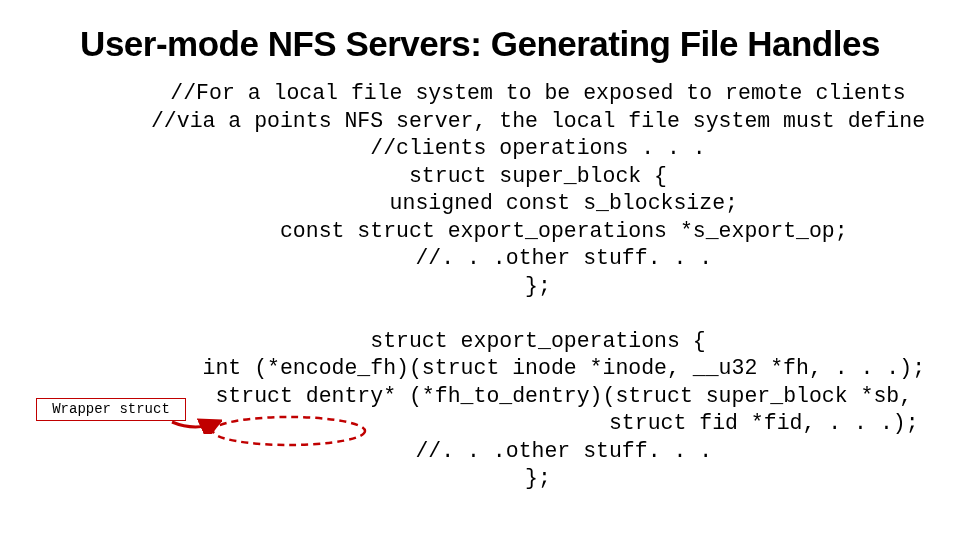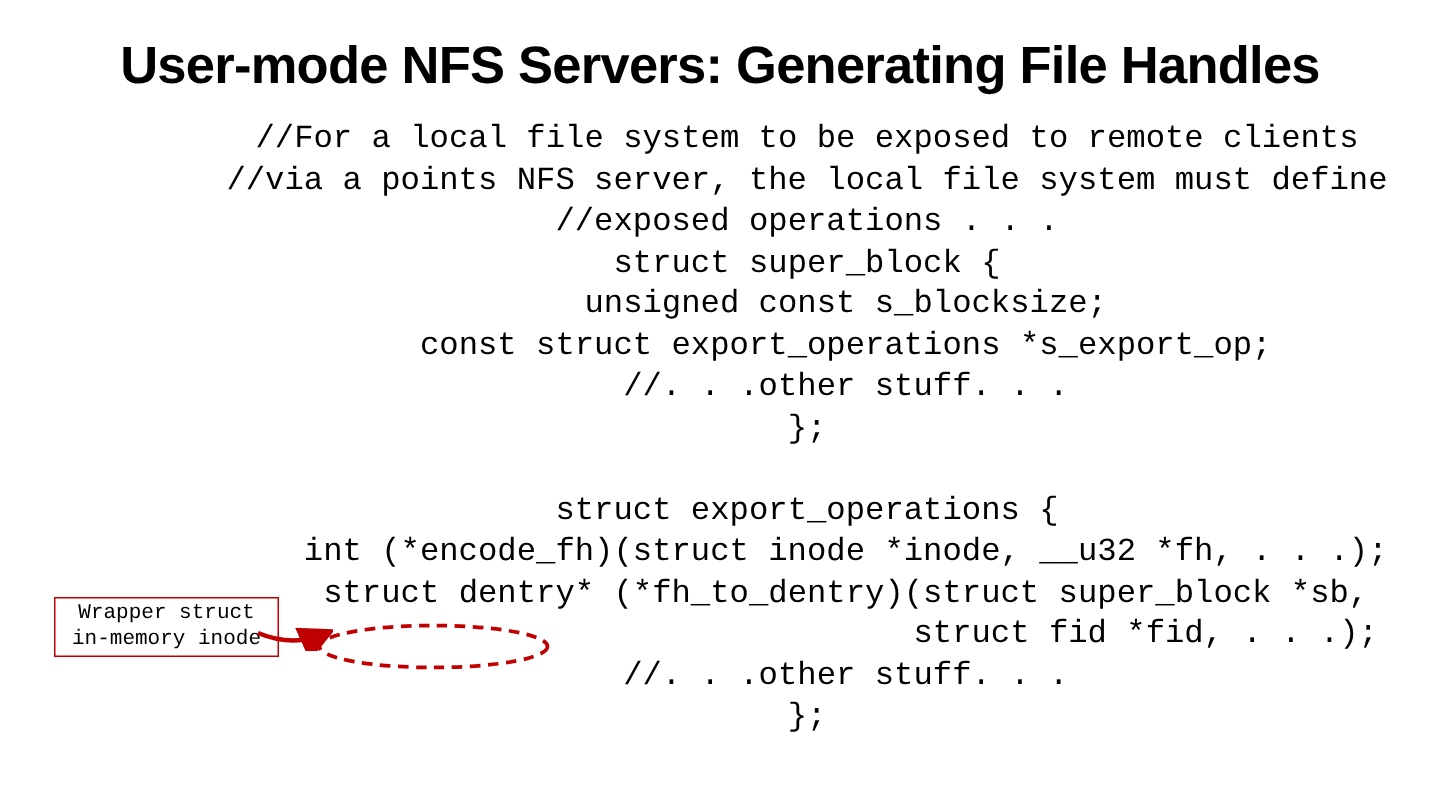--- a/index.html
+++ b/index.html
@@ -13,37 +13,36 @@
 </style>
 </head>
 <body>
 
 <div class="slide">
 
   <h1 class="title">User-mode NFS Servers: Generating File Handles</h1>
 
   <div class="code"><span>//For a local file system to be exposed to remote clients</span>
 <span>//via a points NFS server, the local file system must define</span>
-<span>//exposed operations . . .</span>
+<span>//clients operations . . .</span>
 <span>struct super_block {</span>
 <span>    unsigned const s_blocksize;</span>
 <span>    const struct export_operations *s_export_op;</span>
 <span>    //. . .other stuff. . .</span>
 <span>};</span>
 <span></span>
 <span>struct export_operations {</span>
 <span>    int (*encode_fh)(struct inode *inode, __u32 *fh, . . .);</span>
 <span>    struct dentry* (*fh_to_dentry)(struct super_block *sb,</span>
 <span>                                   struct fid *fid, . . .);</span>
 <span>    //. . .other stuff. . .</span>
 <span>};</span></div>
 
   <div class="callout-box">
     <div>Wrapper struct</div>
-    <div>in-memory inode</div>
   </div>
 
   <svg class="arrow-svg" viewBox="0 0 52 24">
     <defs>
       <marker id="ah" markerWidth="8" markerHeight="8" refX="6" refY="4" orient="auto">
         <path d="M0,0 L8,4 L0,8 Z" fill="#c00000"></path>
       </marker>
     </defs>
     <path d="M2,12 Q26,22 48,12" stroke="#c00000" stroke-width="3" fill="none" marker-end="url(#ah)"></path>
   </svg>

